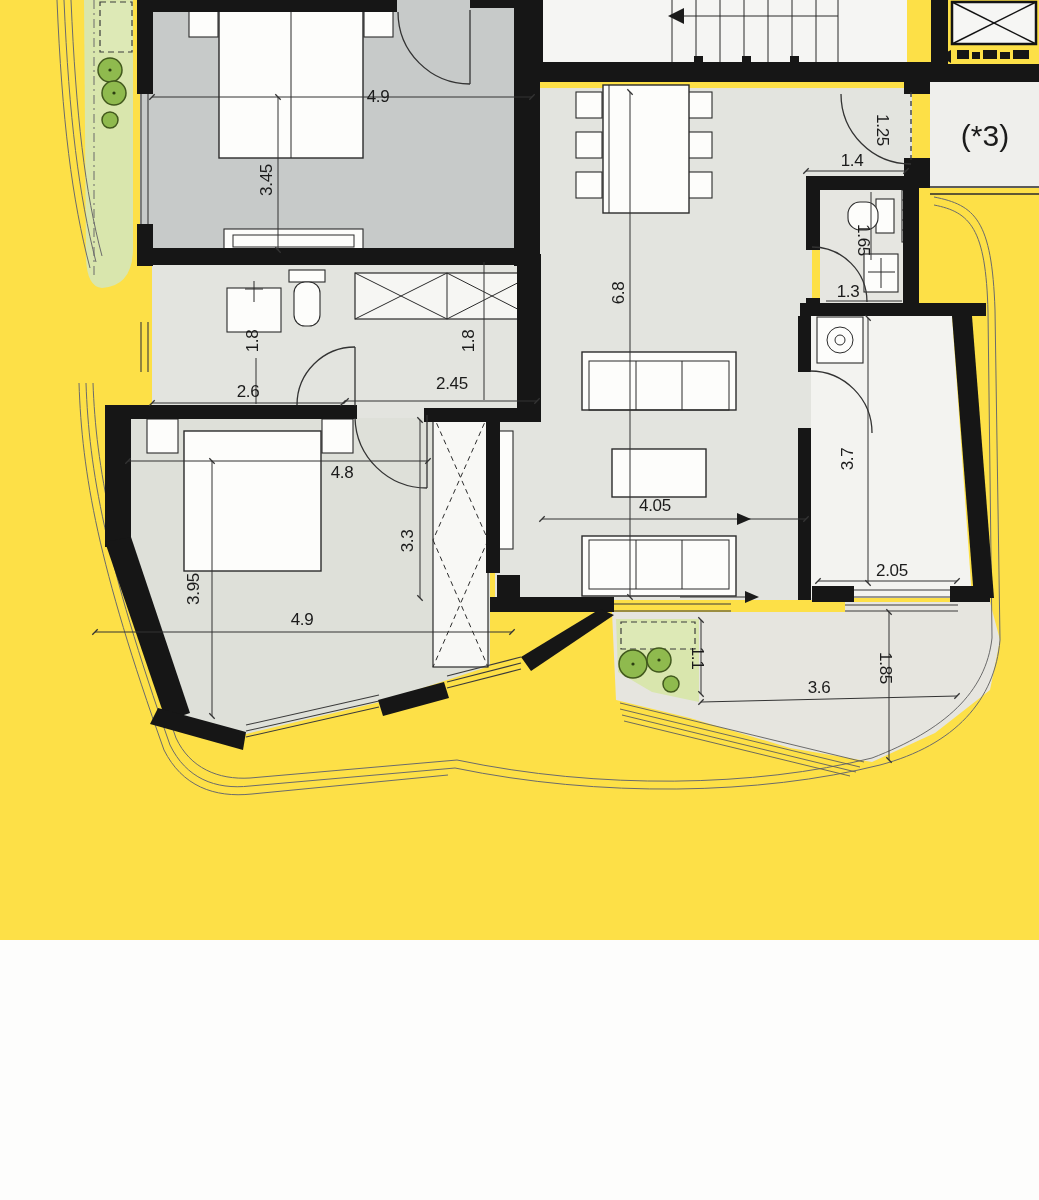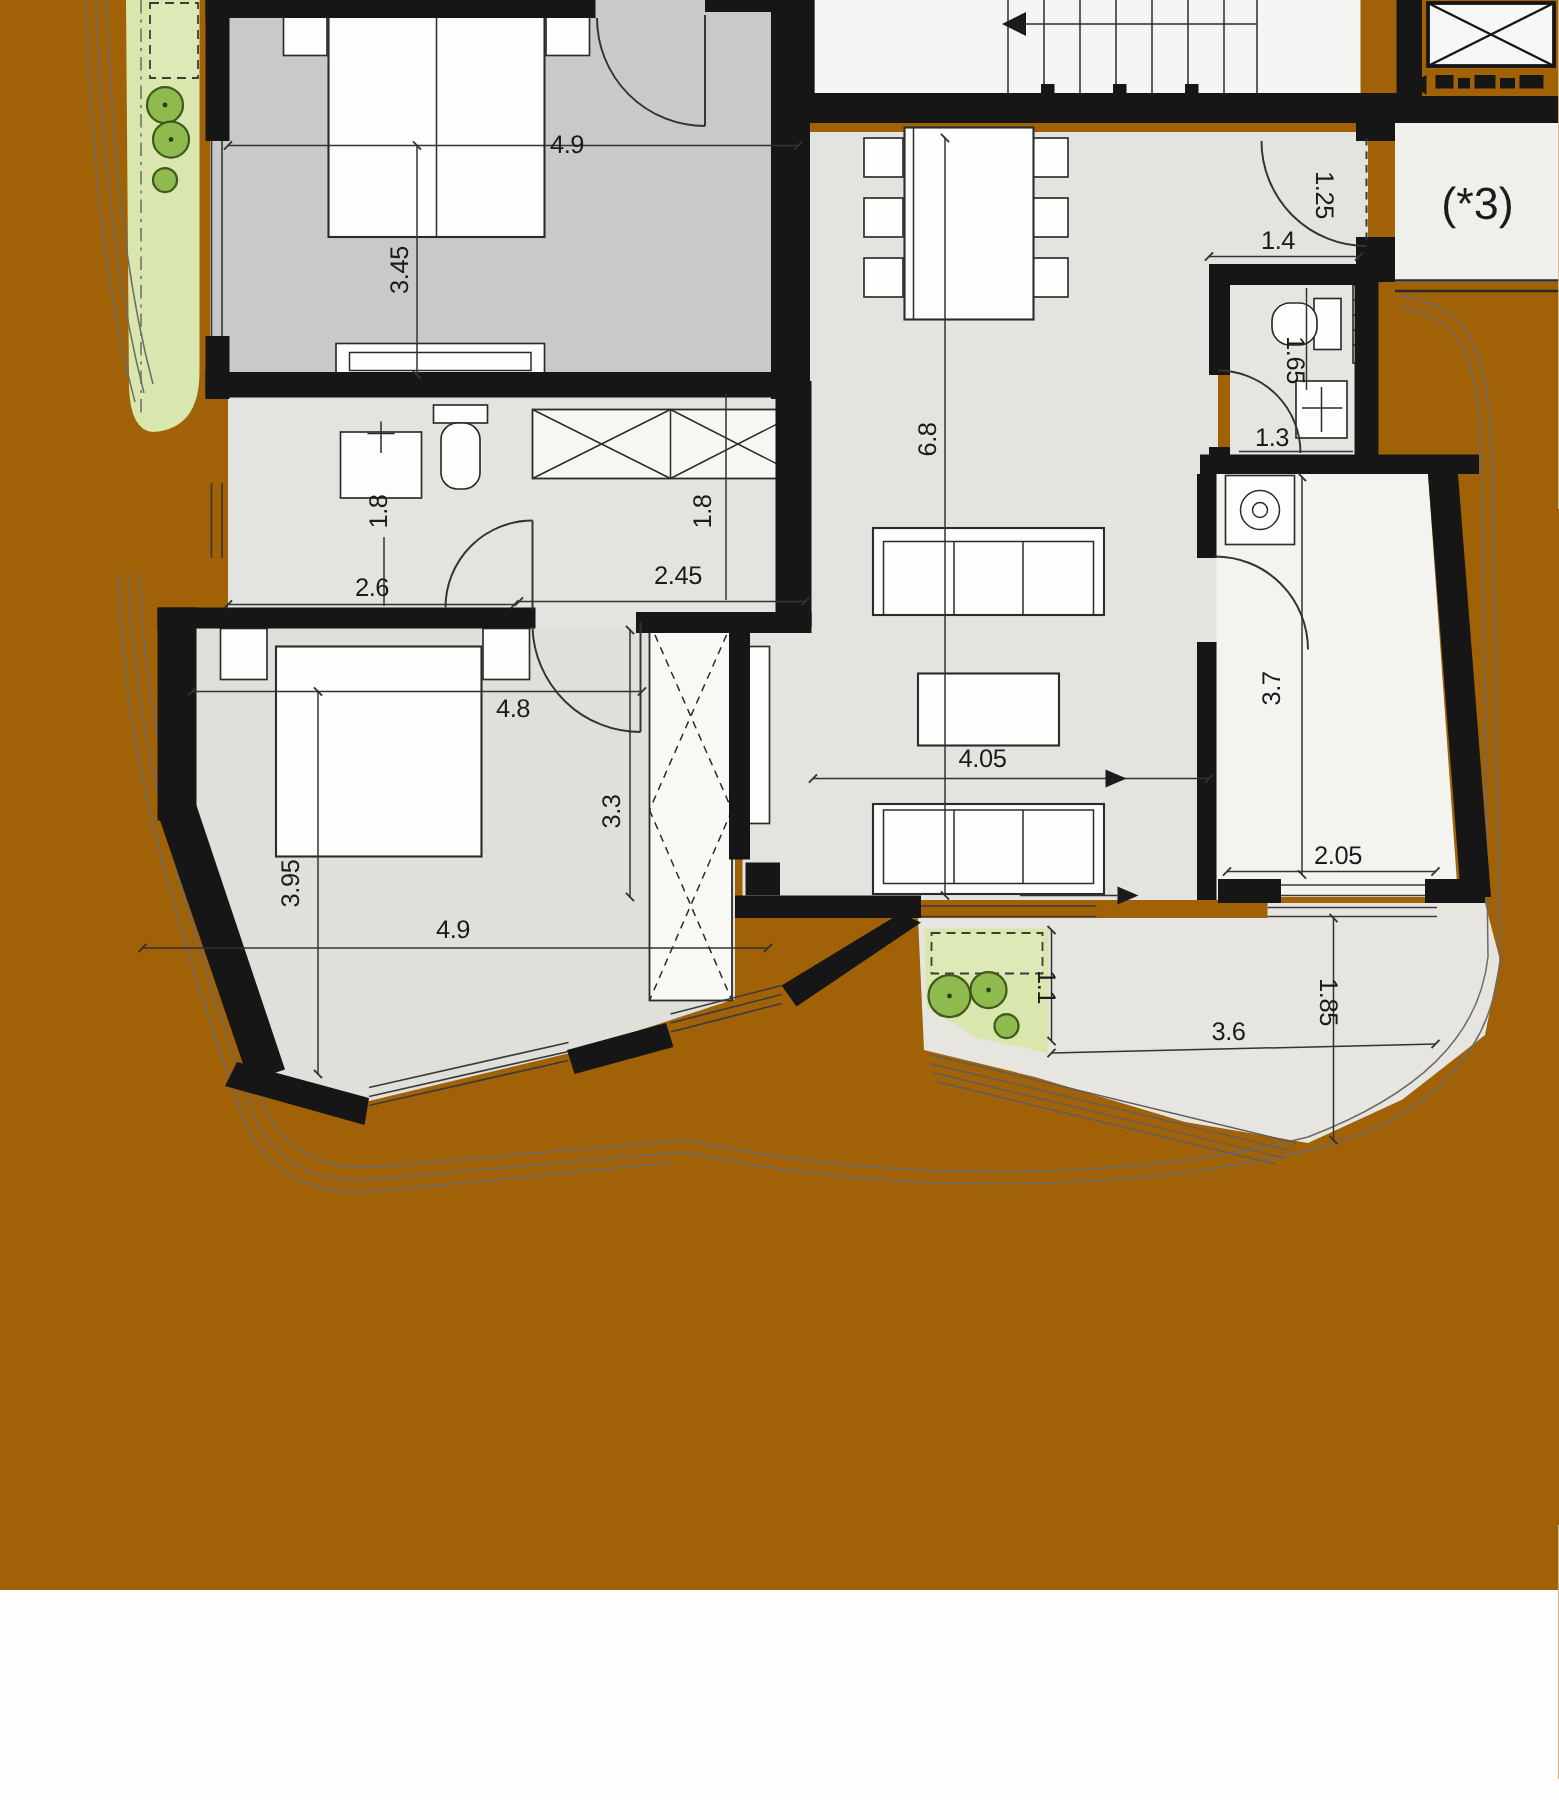--- a/index.html
+++ b/index.html
@@ -1,16 +1,16 @@
 <!DOCTYPE html>
 <html><head>
 <meta charset="utf-8">
 <style>
   html,body{margin:0;padding:0;background:#fdfdfc;}
-  .page{position:relative;width:1039px;height:1060px;background:#a16207;overflow:hidden;}
+  .page{position:relative;width:1039px;height:940px;background:#fde047;overflow:hidden;}
   svg{display:block;}
   .wall{fill:#161616;stroke:none;}
   .furn{fill:#fdfdfb;stroke:#2b2b2b;stroke-width:1.4;}
   .furn2{fill:#fdfdfb;stroke:#2b2b2b;stroke-width:1.1;}
   .thin{stroke:#2b2b2b;stroke-width:1;fill:none;}
   .winline{stroke:#3a3a3a;stroke-width:1.1;fill:none;}
   .arc{fill:none;stroke:#333;stroke-width:1.3;}
   .fline{fill:none;stroke:#6b6b6b;stroke-width:1;}
   .hatch{fill:none;stroke:#5d5d5d;stroke-width:0.9;}
   .dim-line{stroke:#333;stroke-width:1;fill:none;marker-start:url(#tick);marker-end:url(#tick);}

